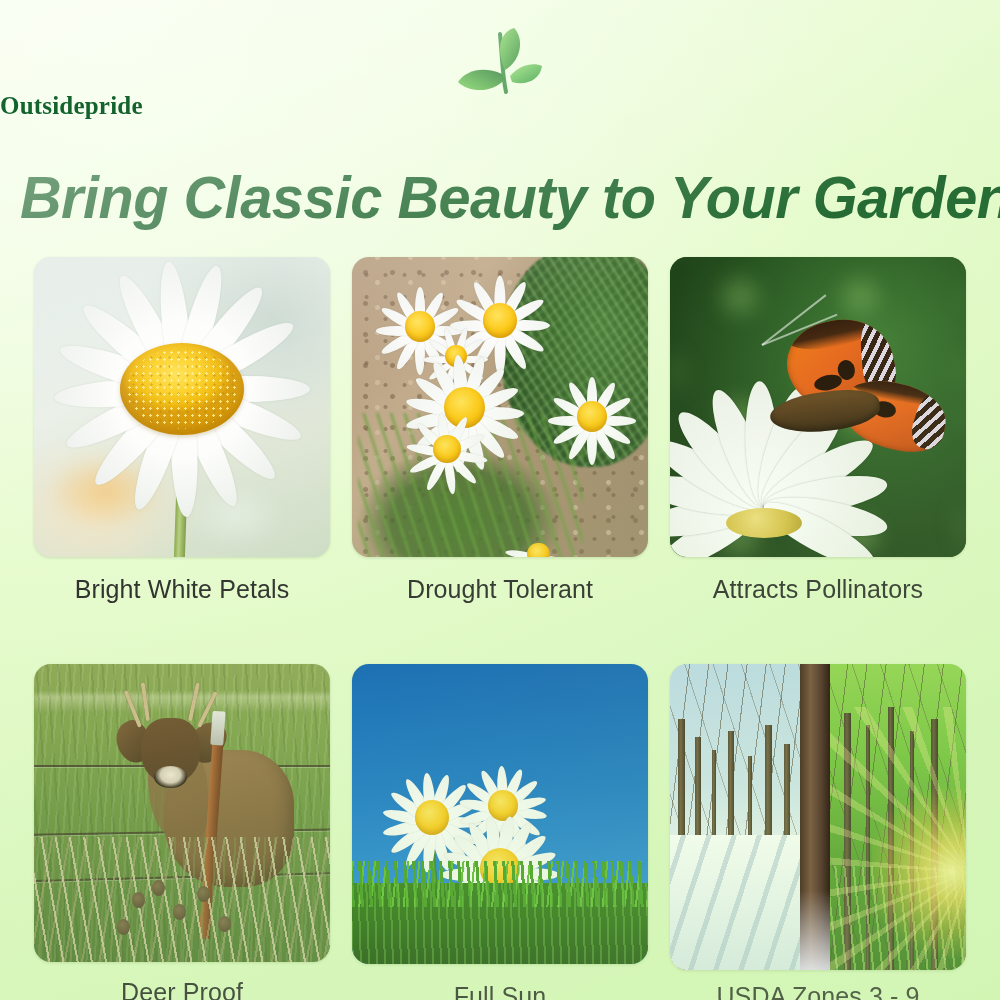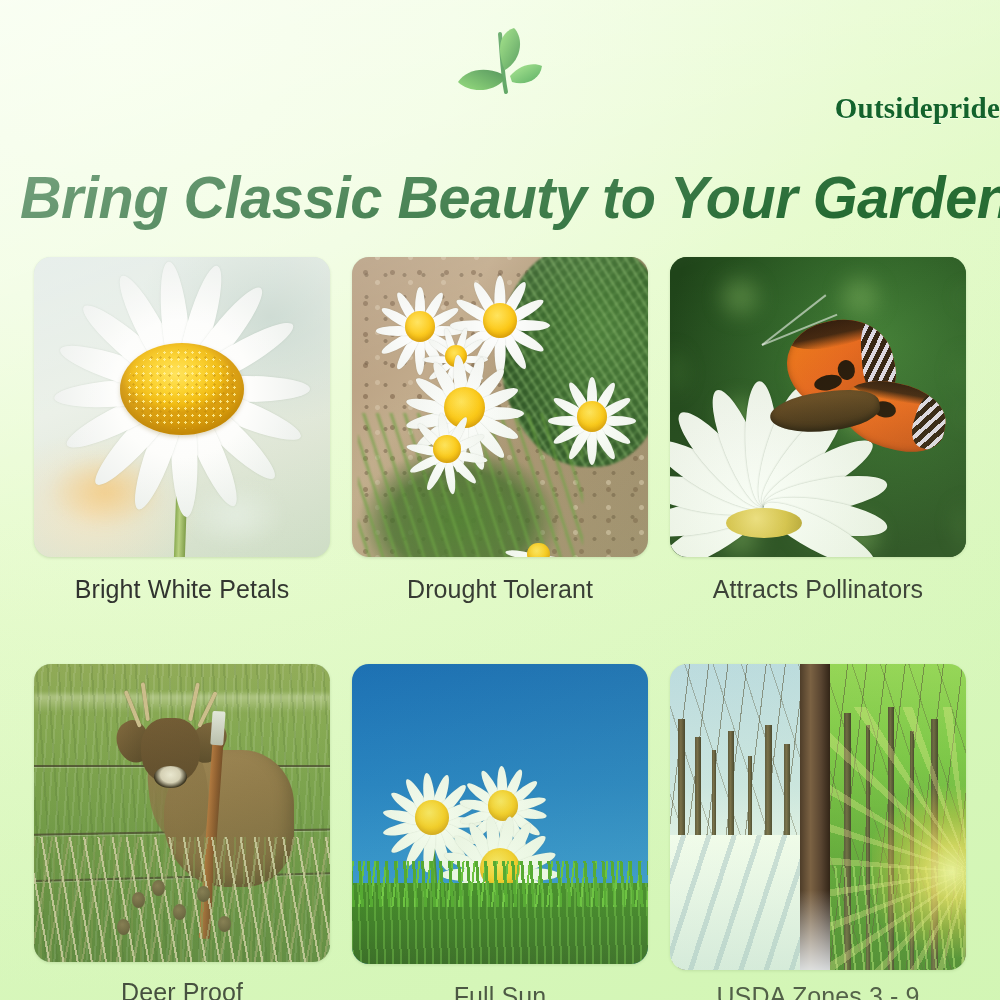--- a/index.html
+++ b/index.html
@@ -18,22 +18,22 @@
   .page:after{
     content:"";position:absolute;inset:0;pointer-events:none;
     background:linear-gradient(160deg, rgba(255,255,255,.55) 0%, rgba(255,255,255,0) 38%, rgba(186,240,150,.30) 100%);
   }
 
   
   .logo{position:absolute;left:0;right:0;top:26px;height:120px;}
   .leafmark{position:relative;width:120px;height:72px;margin:0 auto;}
   .leafmark svg{display:block;width:120px;height:72px;}
   .wordmark{
-    text-align:right;font-family:"Liberation Serif", serif;
-    font-size:29px;font-weight:700;color:#13632c;letter-spacing:.2px;
+    text-align:left;font-family:"Liberation Serif", serif;
+    font-size:25px;font-weight:700;color:#13632c;letter-spacing:.2px;
     margin-top:-6px;text-shadow:0 1px 0 rgba(255,255,255,.5);
     position:relative;z-index:1;
   }
 
   
   .headline{
     position:absolute;left:0;right:0;top:168px;text-align:center;
     font-family:"Liberation Sans Narrow","Liberation Sans", sans-serif;
     font-weight:700;font-style:italic;font-size:60px;line-height:1;
     color:#256b33;letter-spacing:-.5px;

